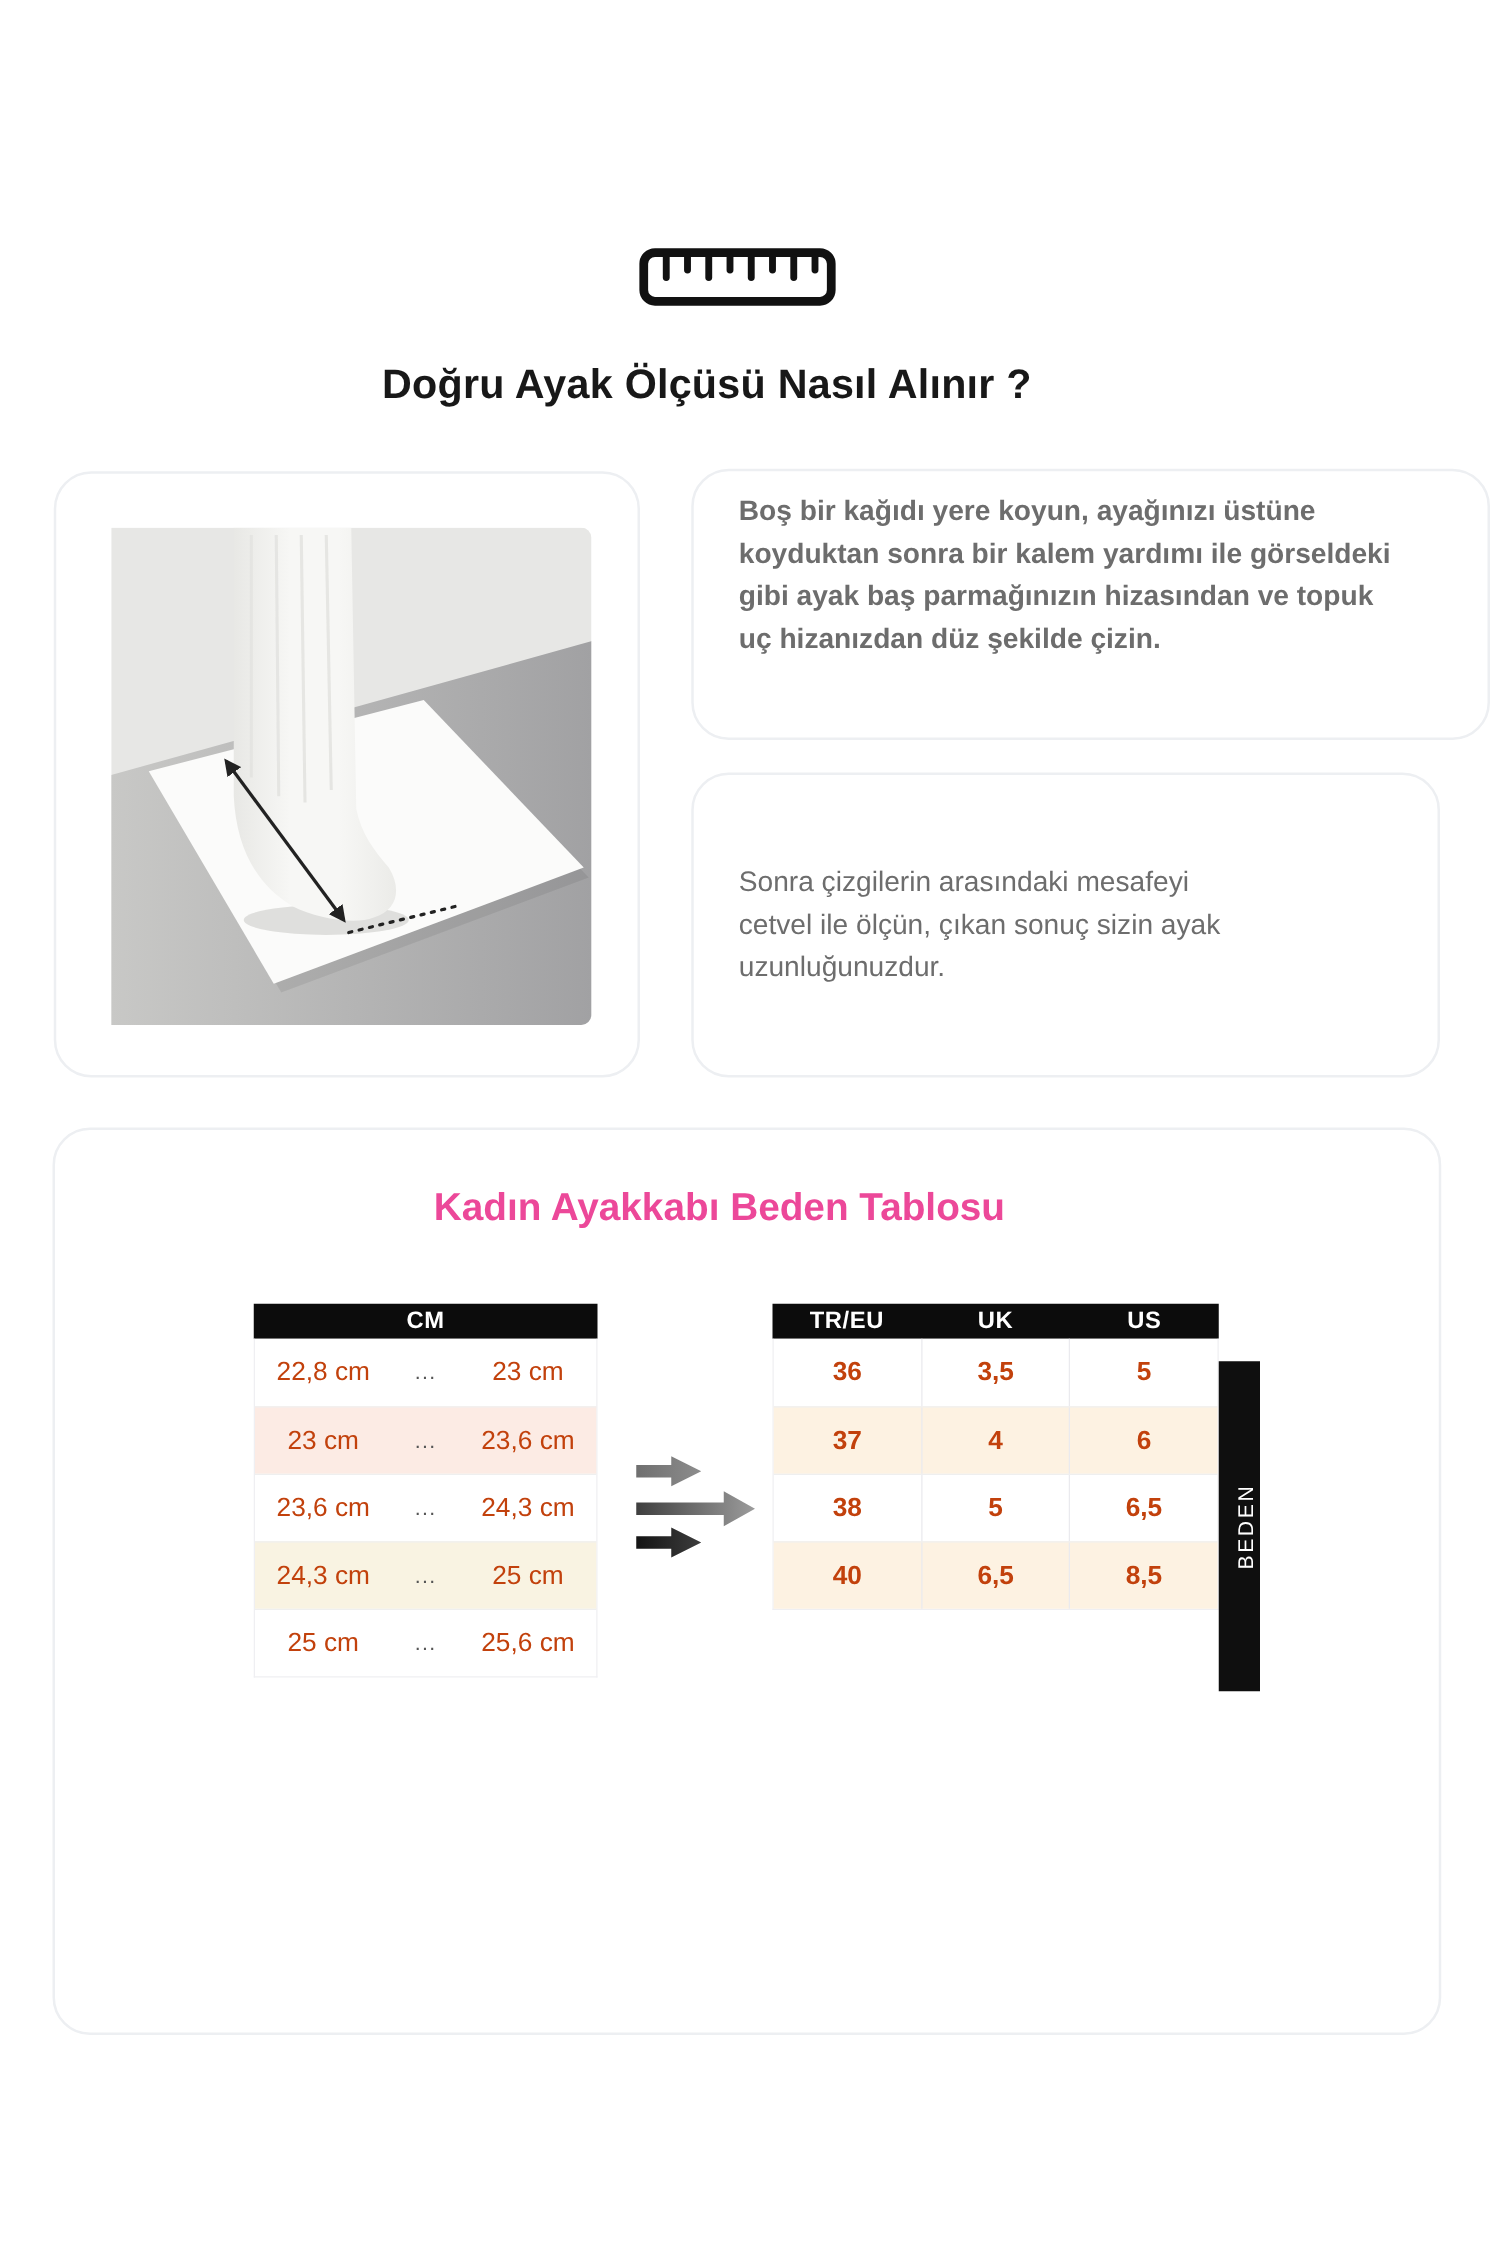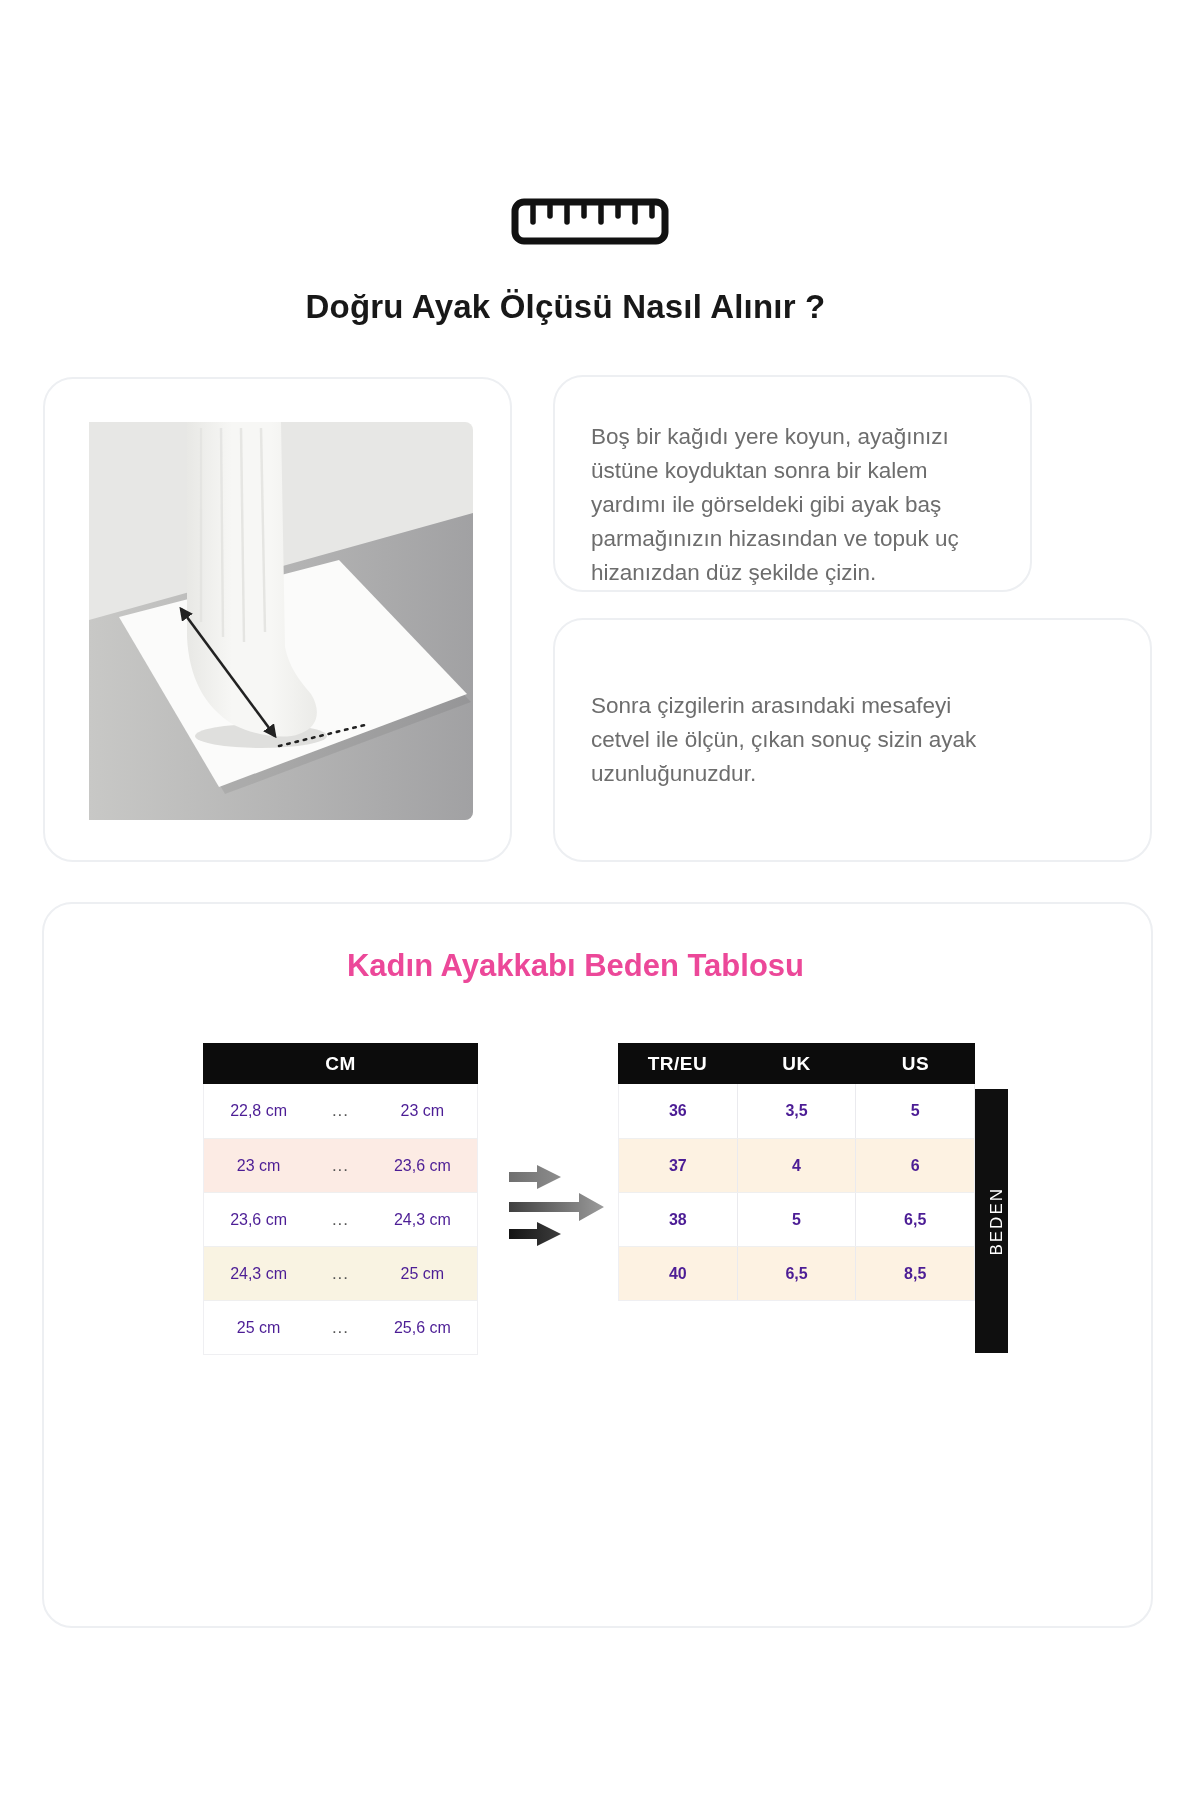--- a/index.html
+++ b/index.html
@@ -17,42 +17,42 @@
     left:0; top:288px; width:1120px; text-align:center;
     font-size:33px; font-weight:700; color:#181818; letter-spacing:.2px;
   }
 
   .card {
     border:2px solid #edeff2; border-radius:30px; background:#ffffff;
   }
   .photo-card { left:43px; top:377px; width:469px; height:485px; }
   .photo-frame { left:78px; top:422px; width:395px; height:398px; border-radius:8px; overflow:hidden; }
 
-  .info-box-1 { left:553px; top:375px; width:479px; height:217px; padding:43px 70px 20px 36px; }
+  .info-box-1 { left:553px; top:375px; width:639px; height:217px; padding:15px 70px 20px 36px;font-weight:bold; }
   .info-box-2 { left:553px; top:618px; width:599px; height:244px; padding:0 140px 0 36px; display:flex; align-items:center; }
   .info-text { font-size:22.5px; line-height:34px; color:#6d6d6d; }
 
   
   .size-card { left:42px; top:902px; width:1111px; height:726px; }
   .section-title {
     left:0; top:948px; width:1140px; text-align:center;
     font-size:31px; font-weight:700; color:#ec4899;
   }
 
   .tbl-header {
-    background:#0c0c0c; color:#ffffff; height:41px;
+    background:#0c0c0c; color:#ffffff; height:28px;
     display:flex; align-items:center; justify-content:center;
     font-size:19px; font-weight:600; letter-spacing:.5px;
   }
   .tbl-body { border:1px solid #efeff2; border-top:none; background:#fff; }
   .t-row { display:flex; height:54px; align-items:center; border-top:1px solid #efefef; }
   .t-row:first-child { border-top:none; }
   .t-cell {
     display:flex; align-items:center; justify-content:center;
-    font-size:16px; color:#4c1d95; height:100%;
+    font-size:21px; color:#c2410c; height:100%;
   }
 
   .cm-table { left:192px; top:1043px; width:286px; }
   .cm-c1 { width:40%; } .cm-c2 { width:20%; } .cm-c3 { width:40%; }
   .cm-table .t-row:nth-child(2) { background:#fcebe4; }
   .cm-table .t-row:nth-child(4) { background:#f9f3e2; }
   .dots { font-size:17px; color:#555; letter-spacing:1px; }
 
   .eu-table { left:607px; top:1043px; width:368px; }
   .eu-header { display:flex; }

